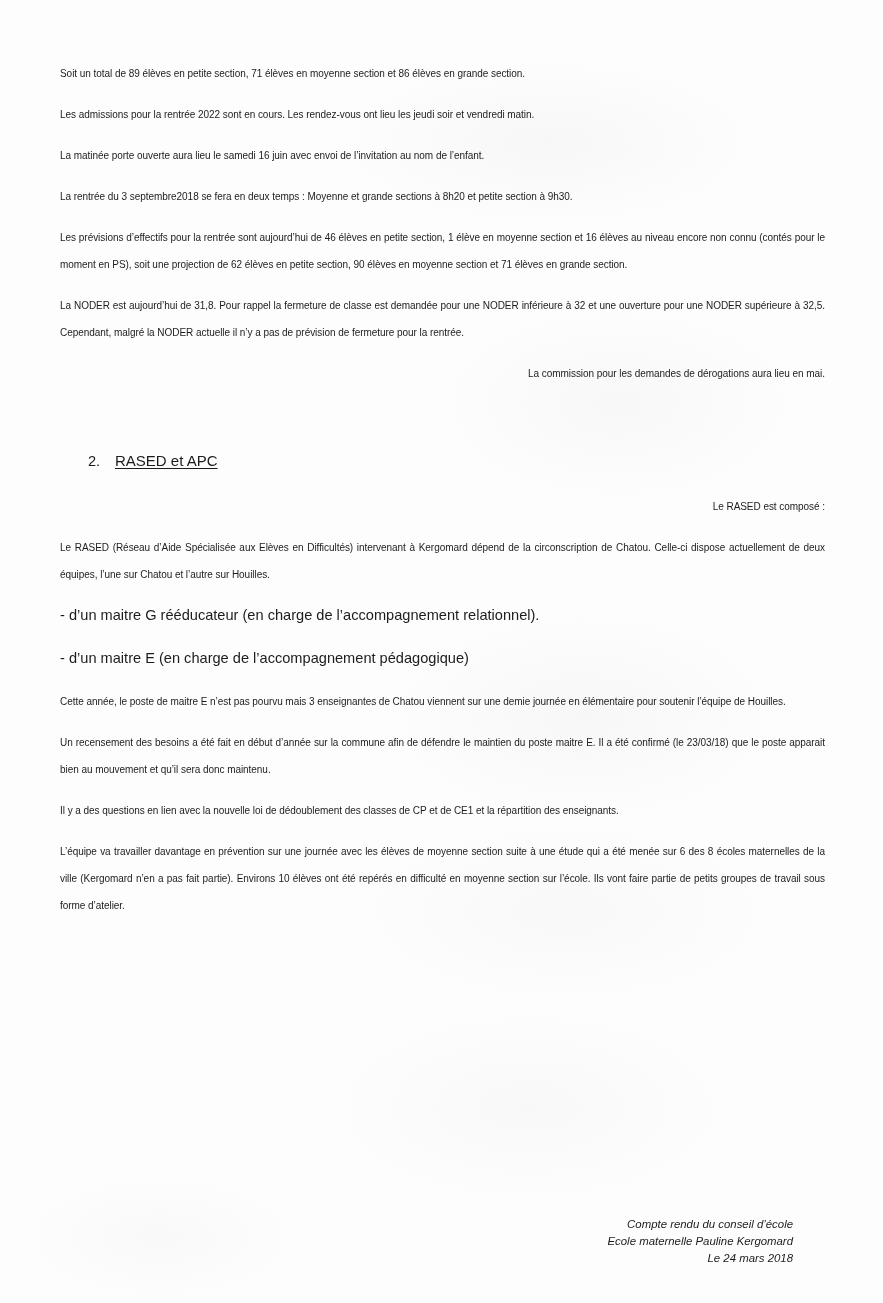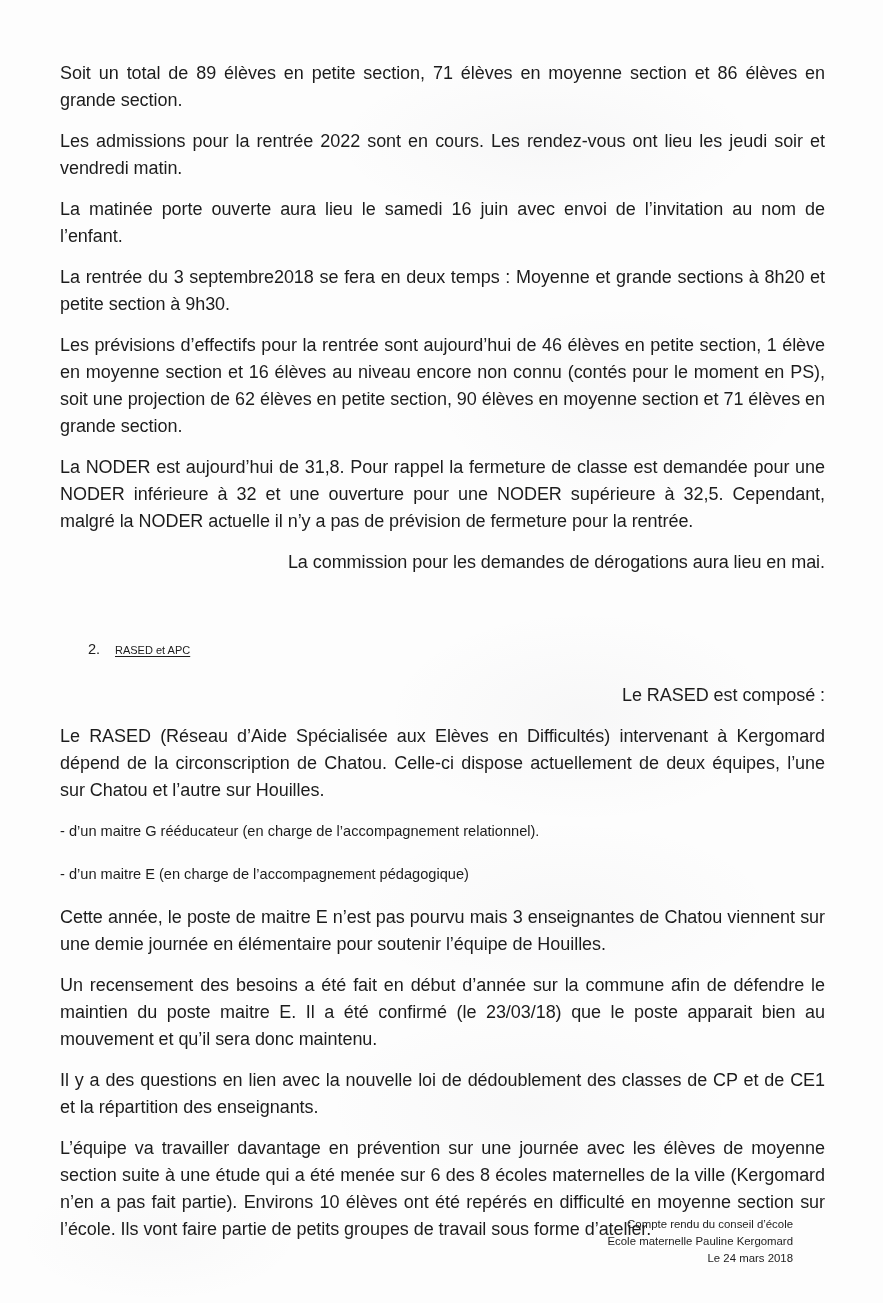--- a/index.html
+++ b/index.html
@@ -38,21 +38,21 @@
   }
 
   #content {
     position: absolute;
     left: 60px;
     top: 60px;
     width: 765px;
   }
 
   .para {
-    font-size: 18px;
+    font-size: 10px;
     line-height: 27px;
     text-align: justify;
     text-justify: inter-word;
     margin: 0 0 14px 0;
     letter-spacing: -0.05px;
     color: #1c1c1c;
   }
   .para.last-left { text-align: right; }
 
   .section-gap { height: 46px; }
@@ -64,21 +64,21 @@
     padding-left: 28px;
   }
   .heading-num {
     font-size: 14.6px;
     line-height: 27px;
     width: 27px;
     flex: 0 0 27px;
     color: #1c1c1c;
   }
   .heading-text {
-    font-size: 11px;
+    font-size: 15px;
     line-height: 27px;
     text-decoration: underline;
     text-underline-offset: 2px;
     color: #1c1c1c;
   }
 
   .bullet-line {
     font-size: 14.6px;
     line-height: 27px;
     text-align: left;
@@ -88,21 +88,21 @@
 
   #footer {
     position: absolute;
     right: 90px;
     bottom: 36px;
     text-align: right;
     font-size: 11.4px;
     line-height: 17px;
     color: #1c1c1c;
   }
-  #footer div { white-space: nowrap; }
+  #footer div { white-space: nowrap; font-style: italic; }
 </style>
 </head>
 <body>
 
 <div id="page">
 
   <div id="content">
 
     <p class="para">Soit un total de 89 élèves en petite section, 71 élèves en moyenne section et 86 élèves en grande section.</p>
 

